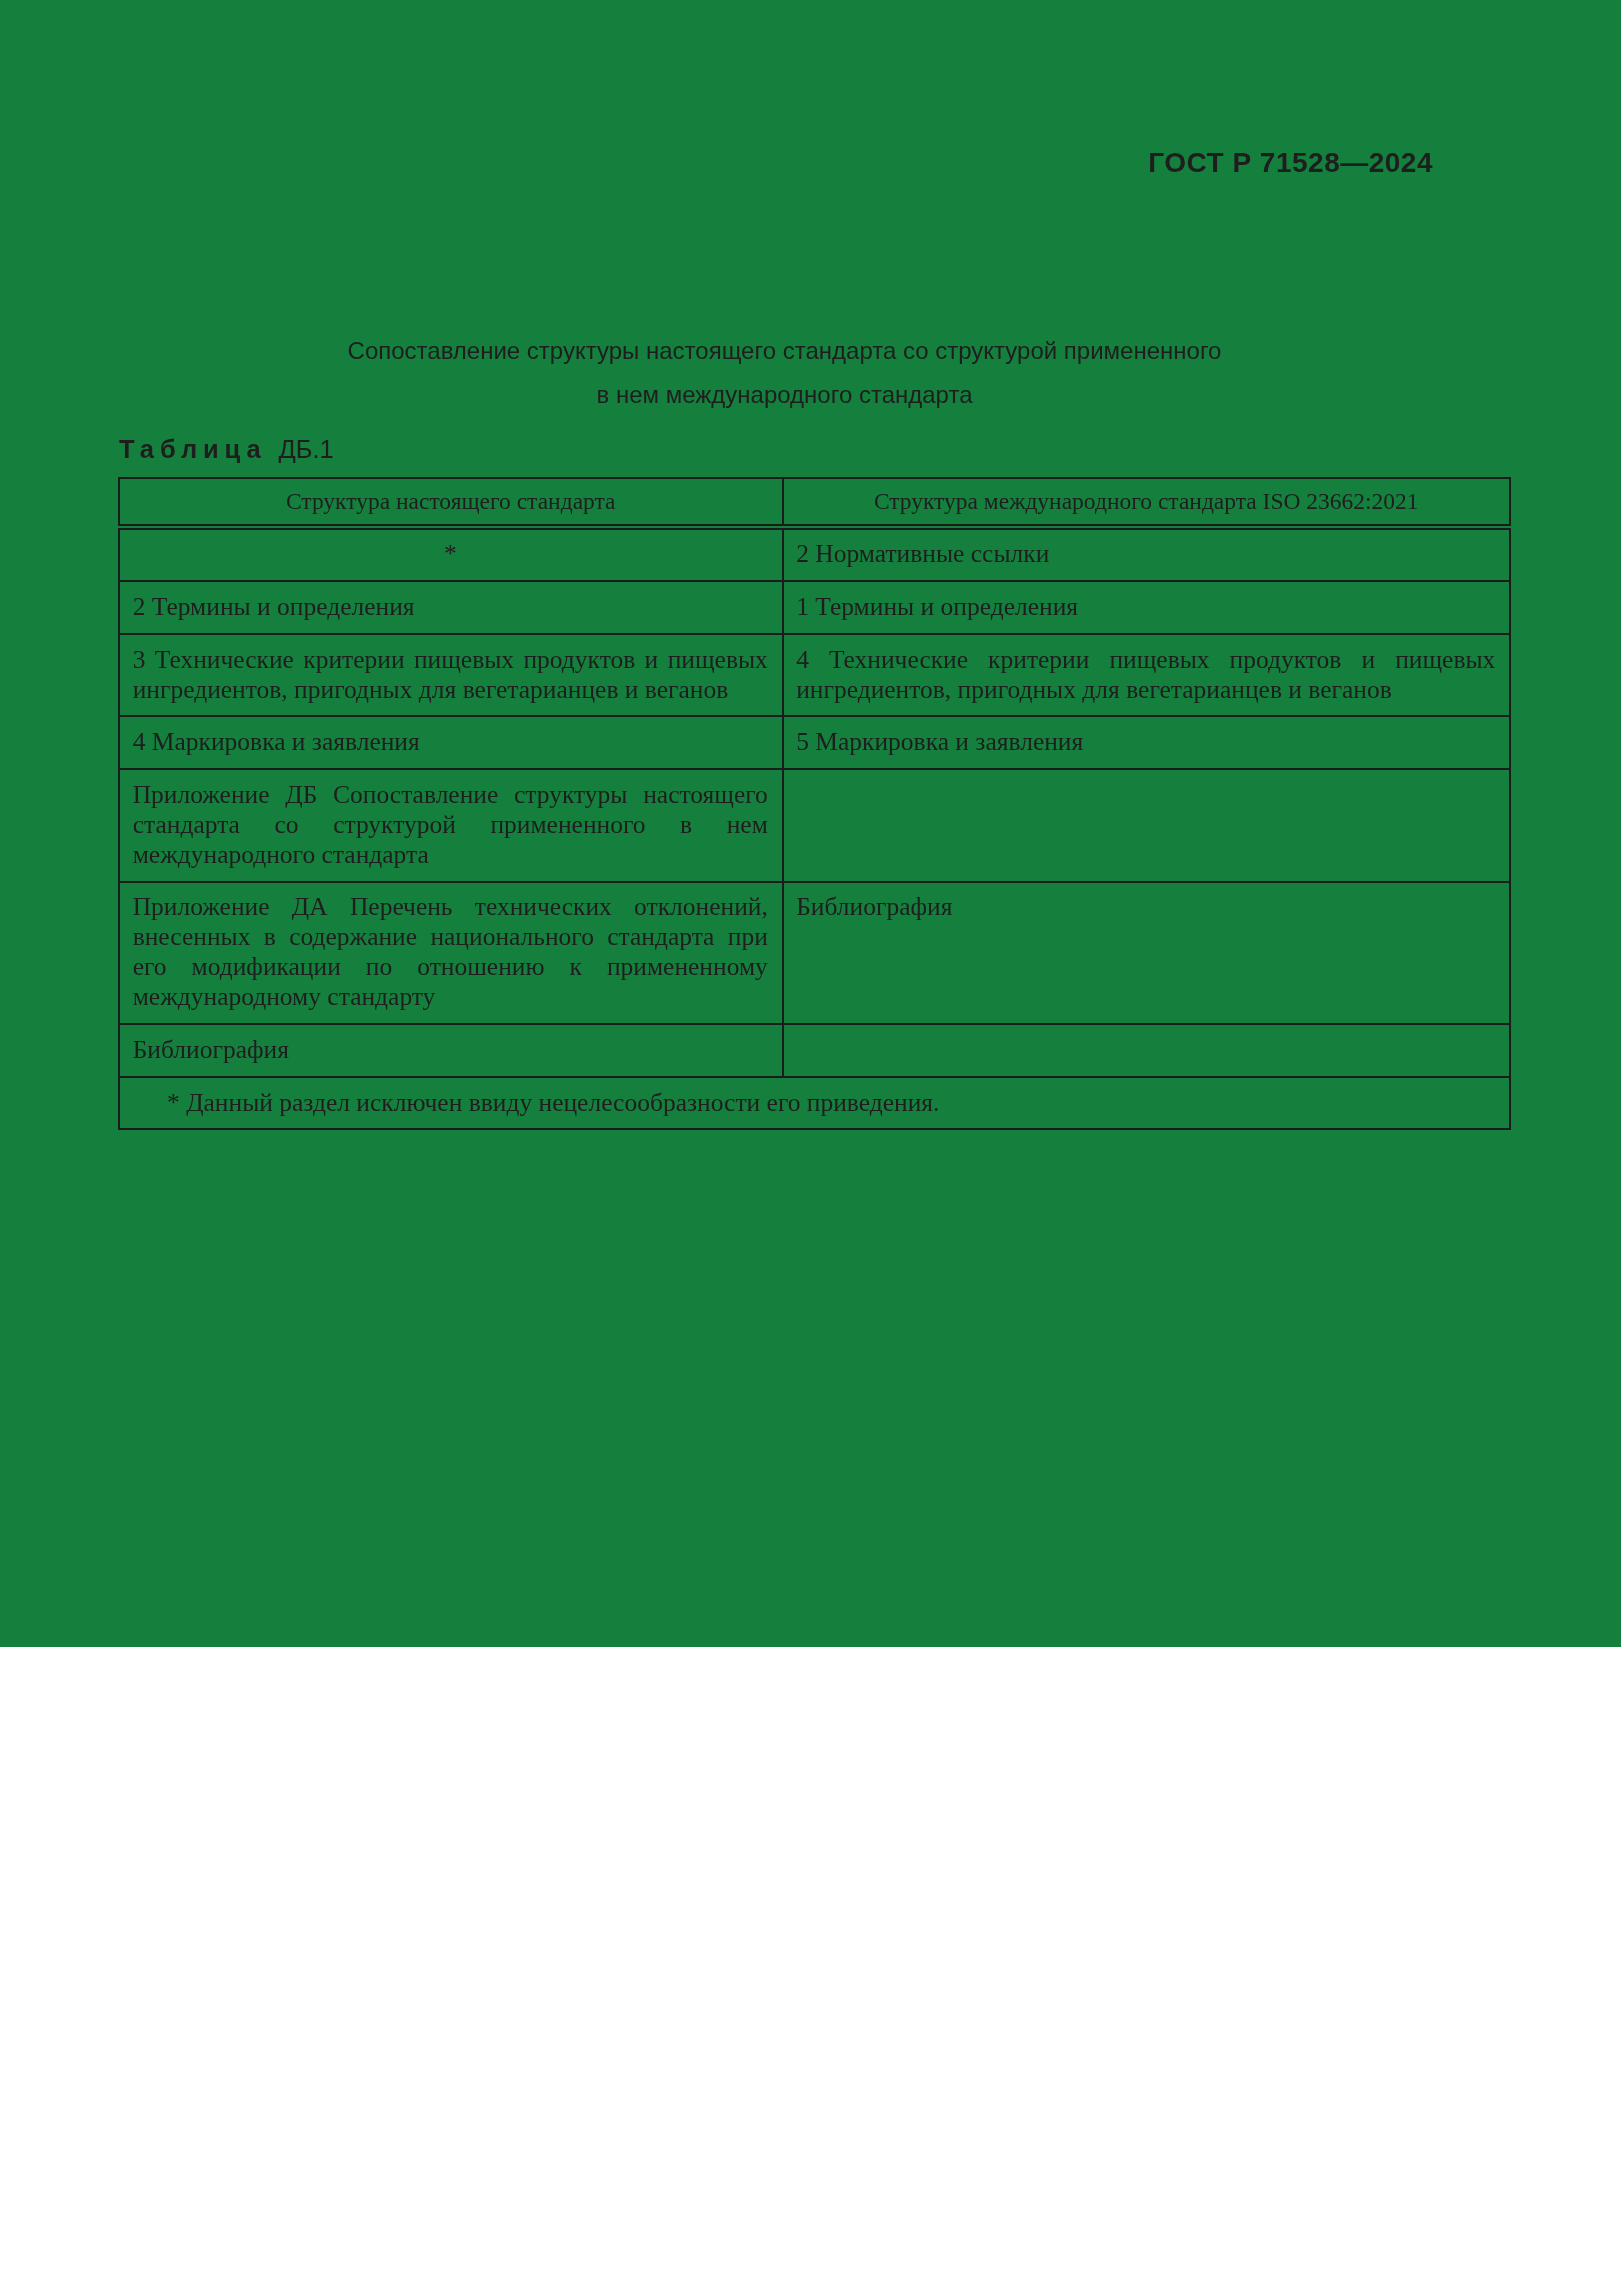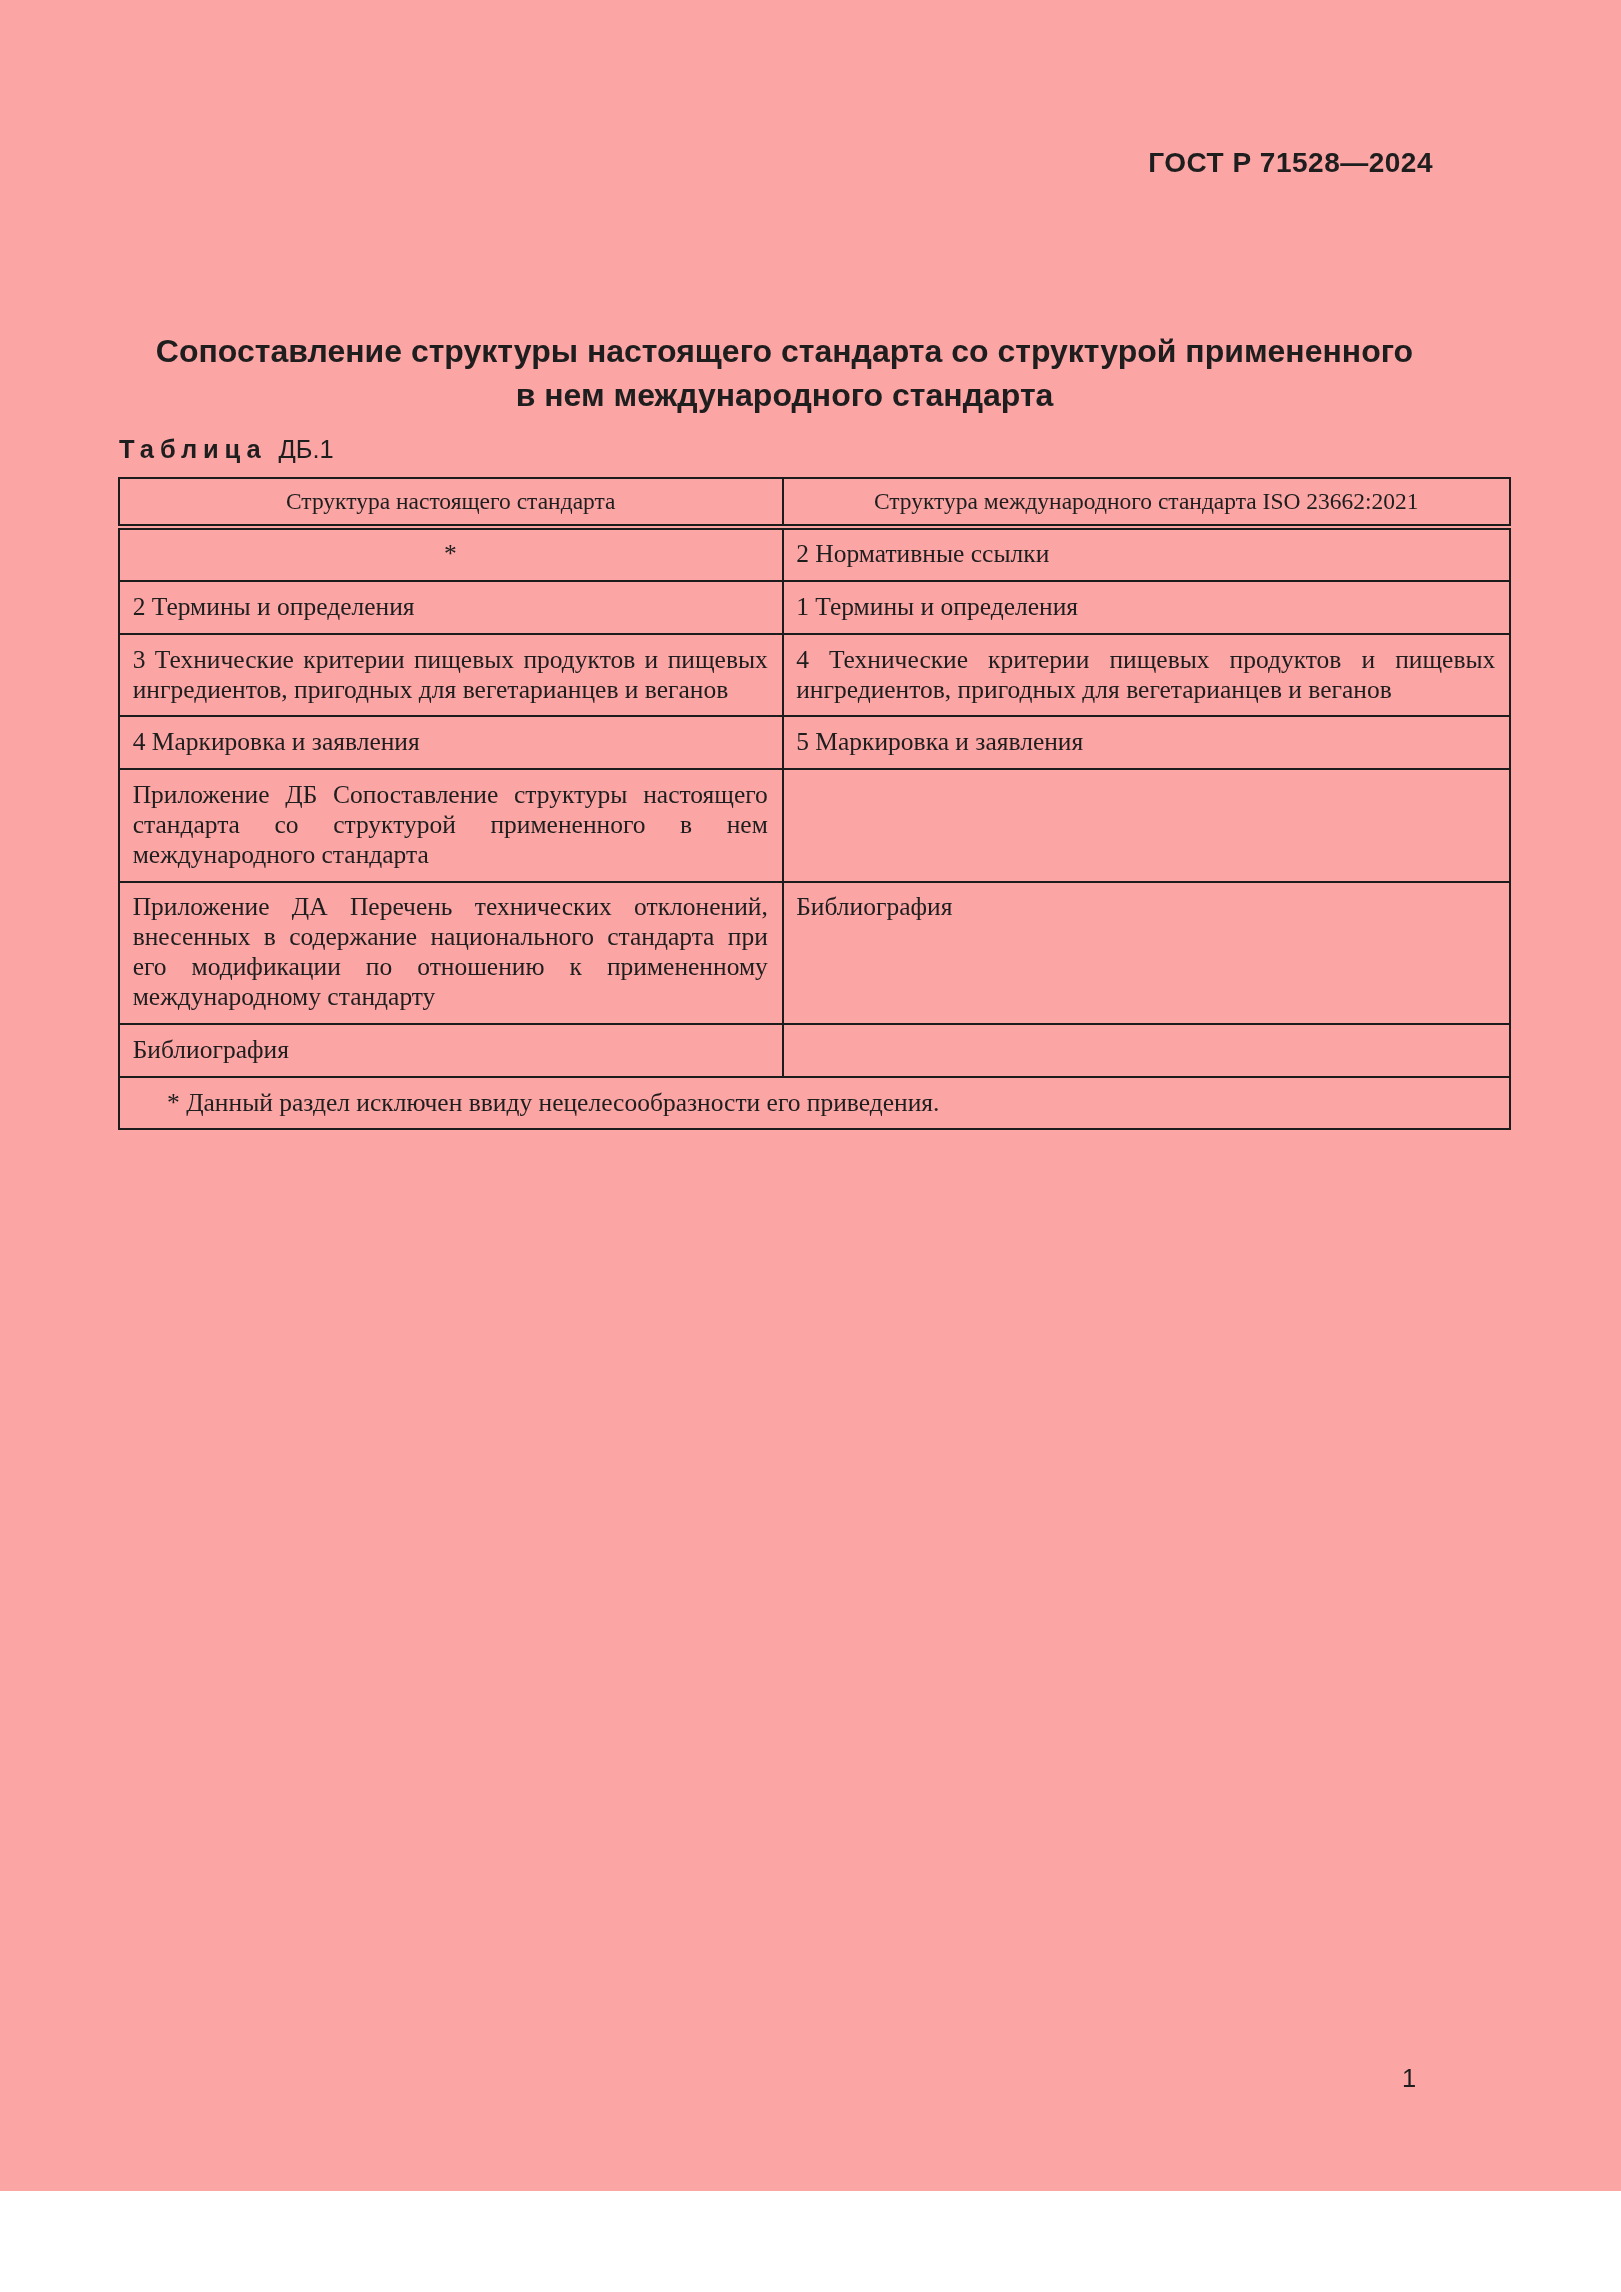--- a/index.html
+++ b/index.html
@@ -1,21 +1,21 @@
 <!DOCTYPE html>
 <html lang="ru"><head>
 <meta charset="utf-8">
 <style>
   * { margin: 0; padding: 0; box-sizing: border-box; }
   html, body { background: #ffffff; }
   .page {
     position: relative;
     width: 1621px;
-    height: 2191px;
-    background: #fca5a5;
+    height: 1647px;
+    background: #15803d;
     font-family: "Liberation Sans", sans-serif;
     color: #1e1e1e;
     overflow: hidden;
   }
   .doc-number {
     position: absolute;
     top: 147px;
     right: 188px;
     font-size: 28px;
     font-weight: bold;
@@ -31,22 +31,22 @@
     font-size: 27.4px;
     font-weight: bold;
     line-height: 39px;
   }
   .section-title {
     position: absolute;
     top: 329px;
     left: 118px;
     width: 1333px;
     text-align: center;
-    font-size: 32px;
-    font-weight: bold;
+    font-size: 24px;
+    font-weight: normal;
     line-height: 44px;
   }
   .table-caption {
     position: absolute;
     top: 435px;
     left: 119px;
     font-size: 25.5px;
     white-space: nowrap;
   }
   .table-caption .spaced { letter-spacing: 5.9px; font-weight: bold; }

